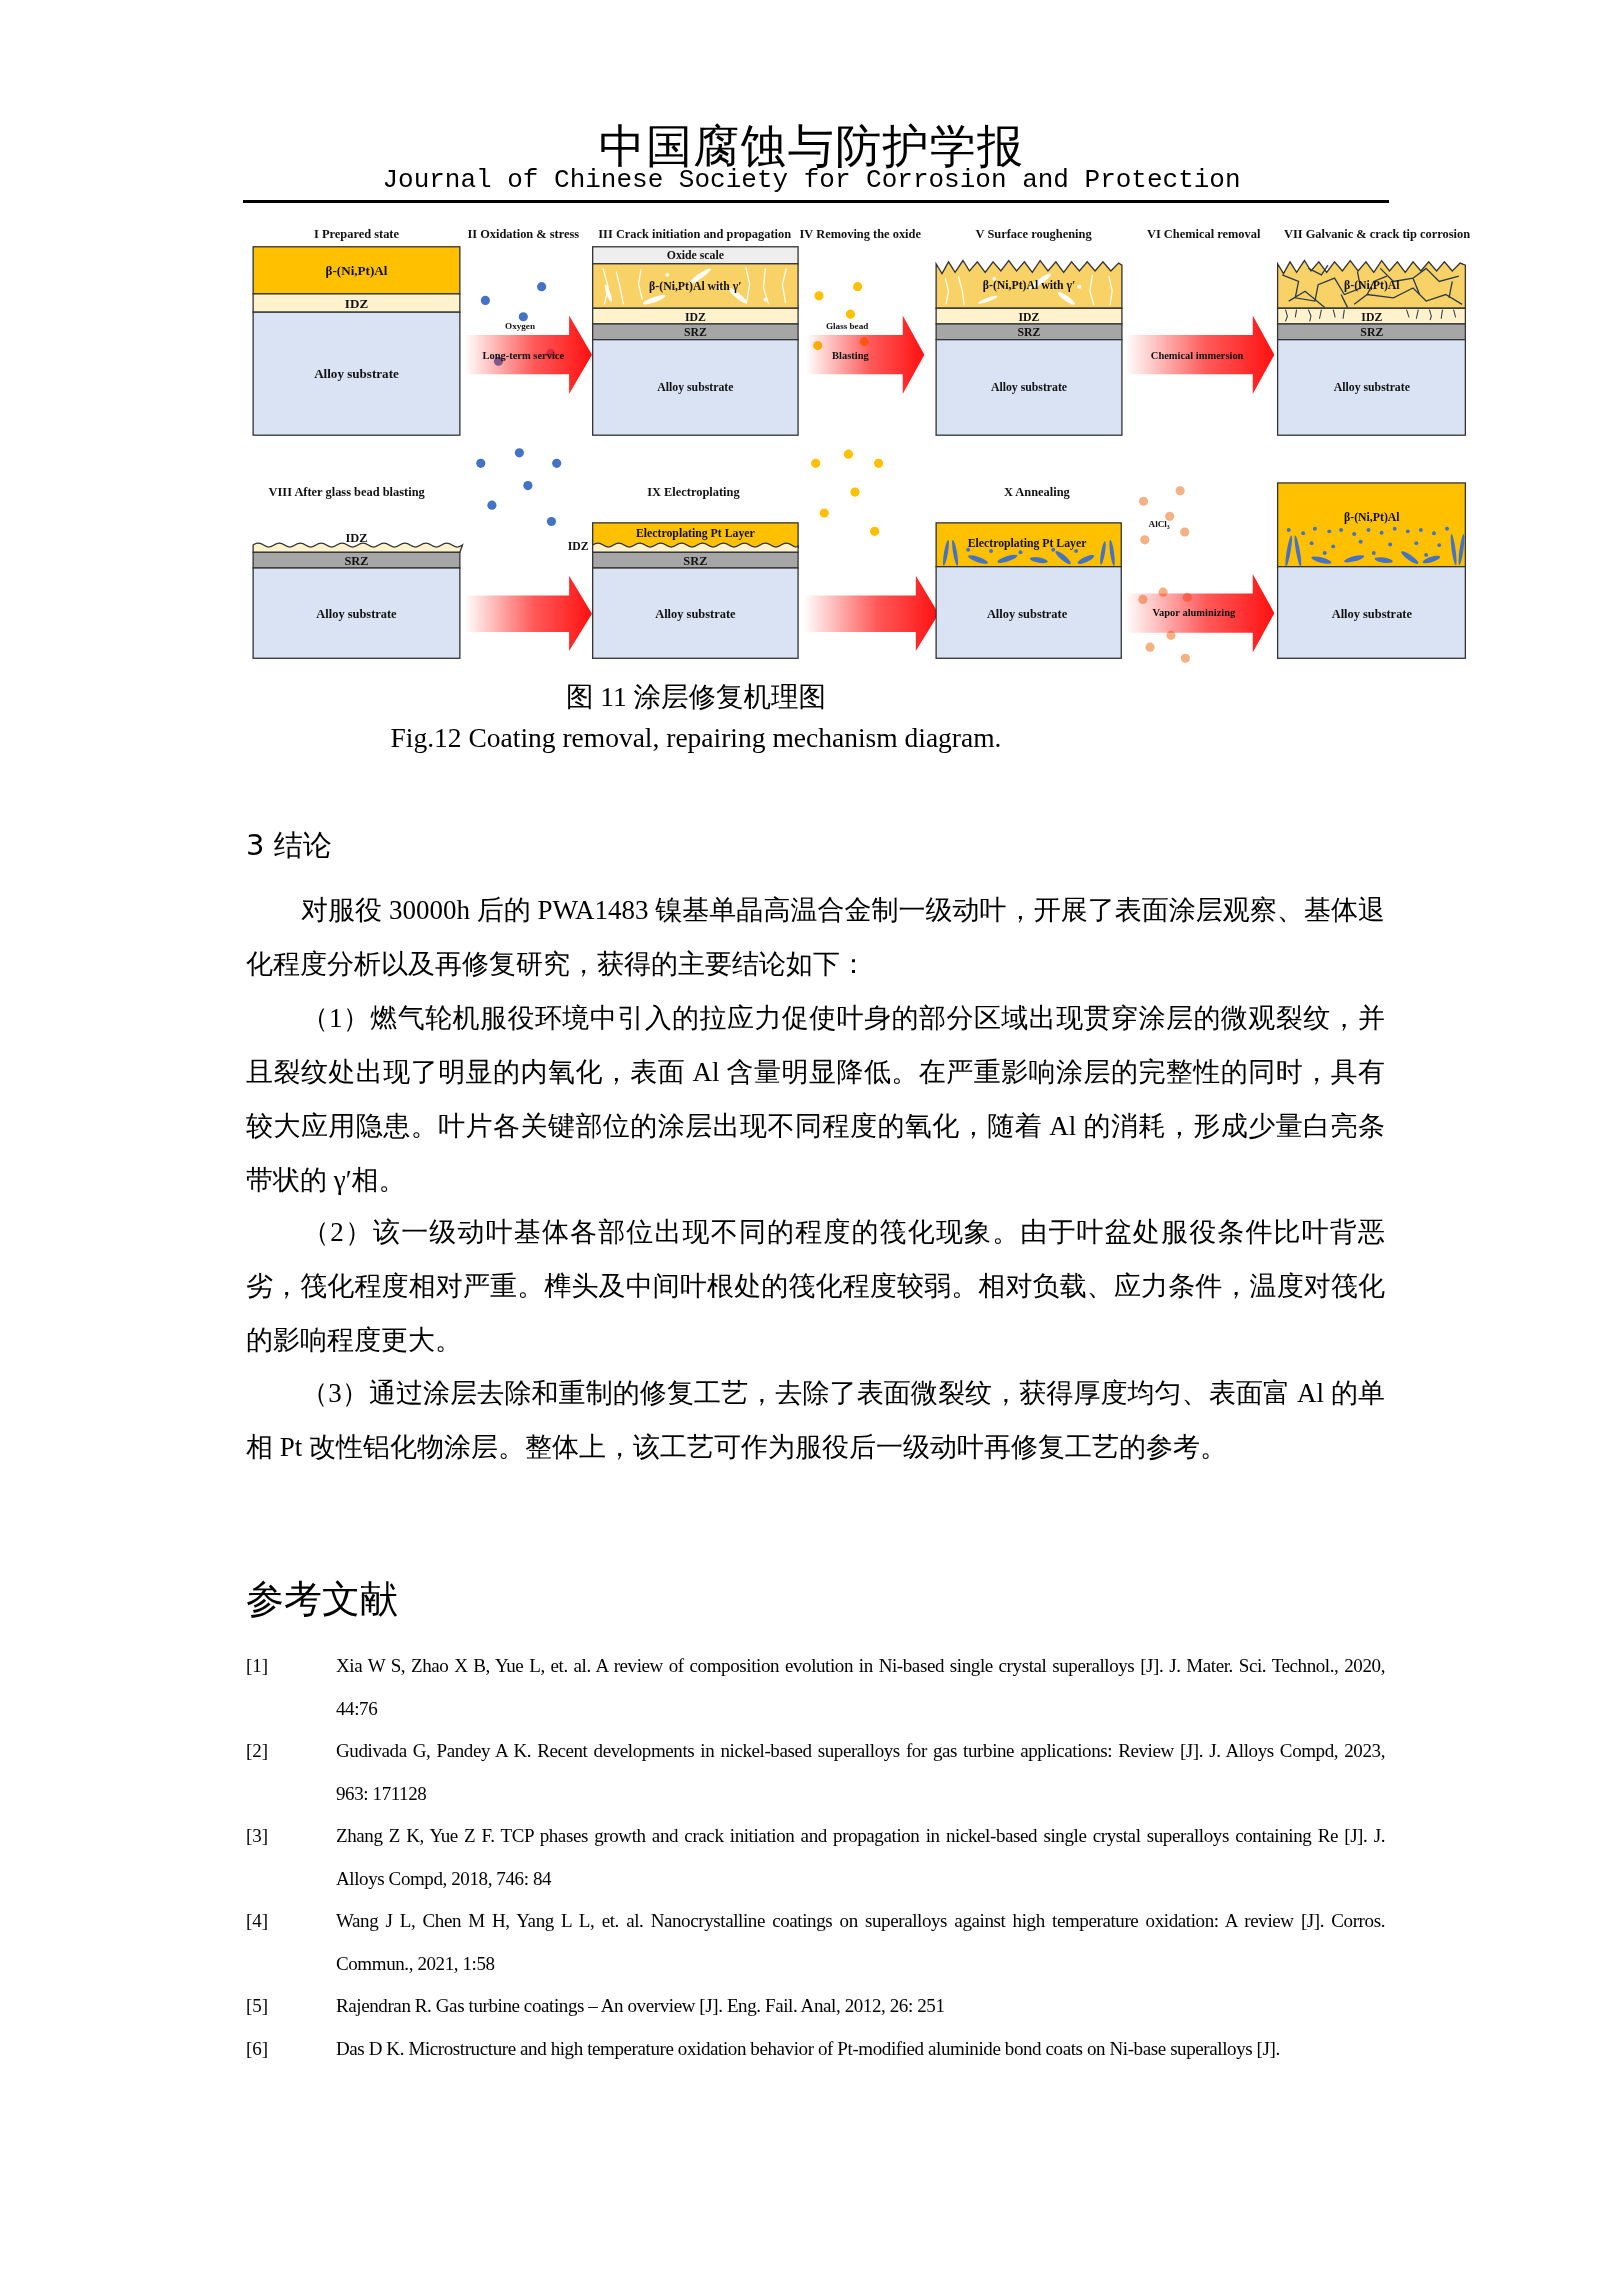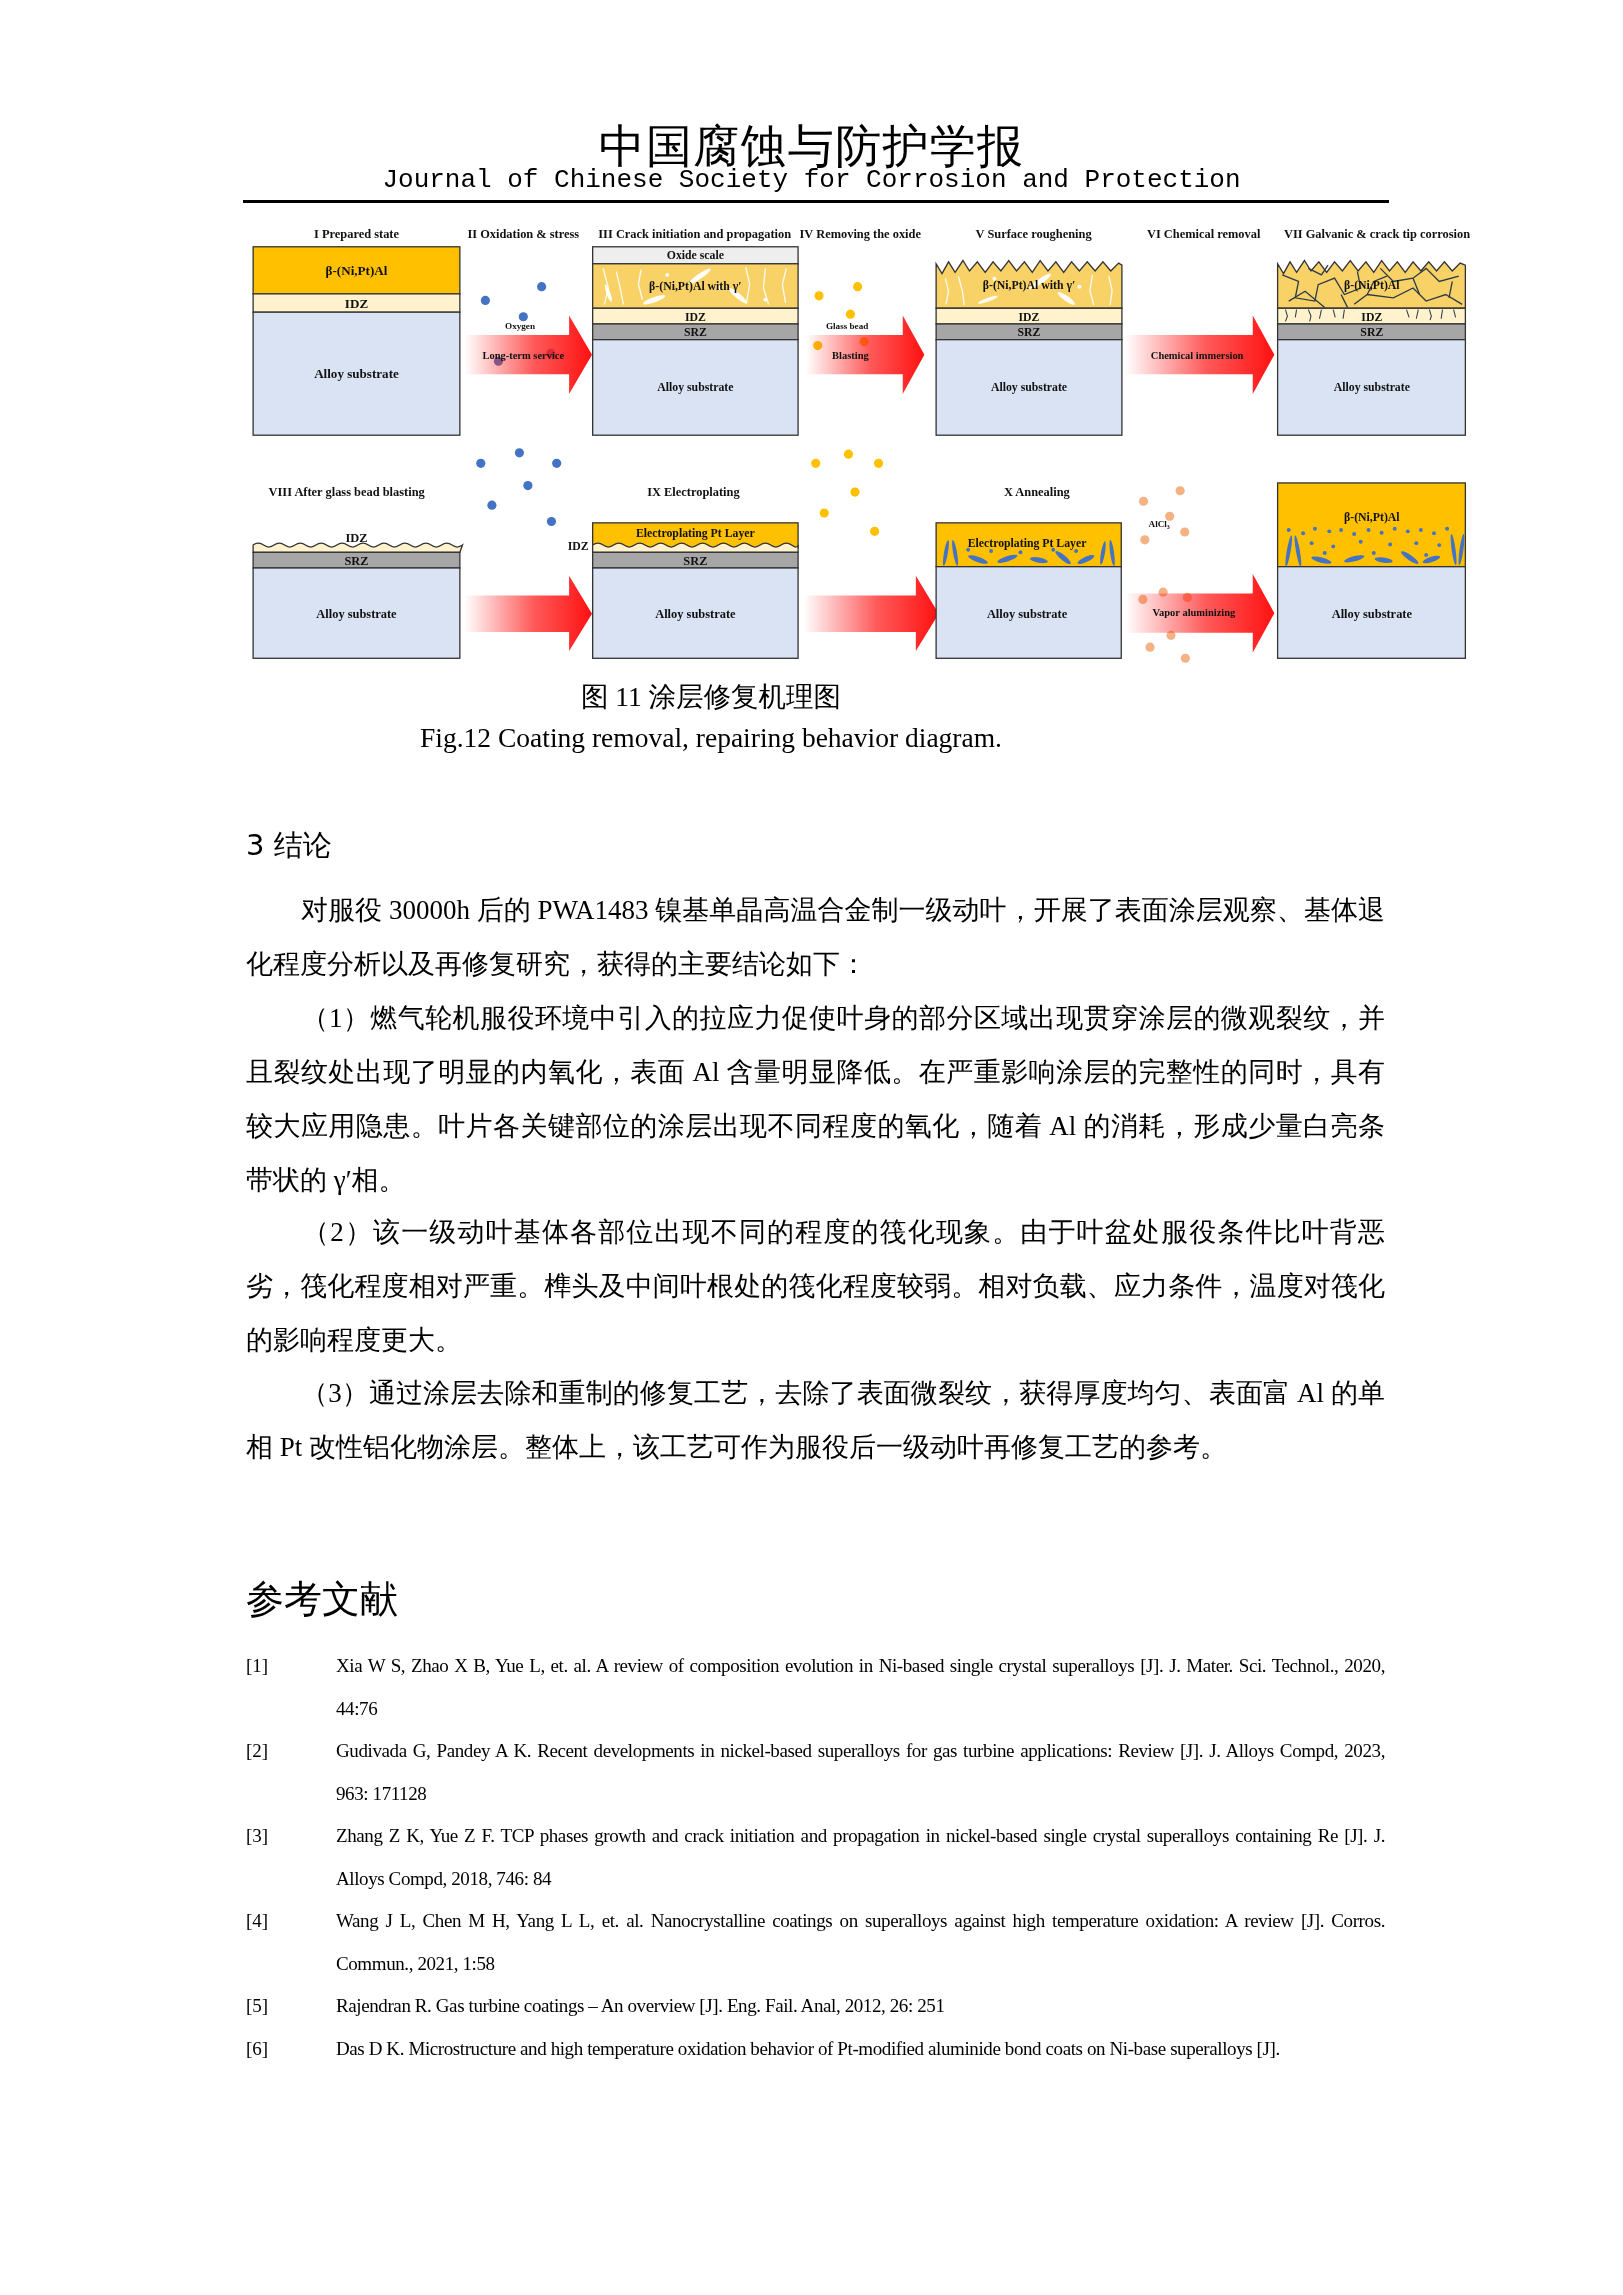--- a/index.html
+++ b/index.html
@@ -4,21 +4,21 @@
 <style>
   html, body { margin:0; padding:0; background:#ffffff; }
   body { width:1623px; height:2295px; position:relative; overflow:hidden; color:#000;
          font-family:"Liberation Serif","DejaVu Serif",serif; }
   .abs { position:absolute; }
   #journal-cn { left:0; width:1623px; top:116px; text-align:center; font-size:46px; letter-spacing:1.3px; }
   #journal-en { left:0; width:1623px; top:165px; text-align:center; font-size:26px;font-family:Liberation Mono, monospace; }
   #header-rule { left:243px; width:1146px; top:200px; height:3.3px; background:#000; }
   #figure { left:242px; top:216px; width:1243px; height:458px; }
   #figure svg { width:1243px; height:458px; display:block; }
-  .cap { left:15px; width:1392px; text-align:center; font-size:27.5px; }
+  .cap { left:0; width:1392px; text-align:center; font-size:27.5px; }
   #cap-cn { top:679px; }
   #cap-en { top:722px; }
   #sec-title { left:246px; top:826px; font-size:29px; font-family:"DejaVu Sans","Liberation Sans",sans-serif; }
   .para { left:246px; width:1139px; font-size:27px; line-height:54px; text-align:justify; }
   .para .ind { display:inline-block; width:55px; }
   #p-intro { top:883px; }
   #p-c1 { top:991px; }
   #p-c2 { top:1205px; }
   #p-c3 { top:1366px; }
   #refs-title { left:246px; top:1574px; font-size:38px; font-family:"DejaVu Sans","Liberation Sans",sans-serif; }
@@ -309,21 +309,21 @@
       <circle cx="1730" cy="515" r="3"></circle>
           <circle cx="1810" cy="518" r="3"></circle>
     </g>
     <text class="svgtxt" x="1727" y="466" font-size="18" text-anchor="middle">β-(Ni,Pt)Al</text>
     <text class="svgtxt" x="1727" y="614" font-size="19" text-anchor="middle">Alloy substrate</text>
   </g>
 </svg>
 </div>
 
 <div id="cap-cn" class="abs cap">图 11  涂层修复机理图</div>
-<div id="cap-en" class="abs cap">Fig.12 Coating removal, repairing behavior diagram.</div>
+<div id="cap-en" class="abs cap">Fig.12 Coating removal, repairing mechanism diagram.</div>
 
 <div id="sec-title" class="abs">3  结论</div>
 <div id="p-intro" class="abs para"><span class="ind"></span><span>对服役 30000h 后的 PWA1483 镍基单晶高温合金制一级动叶，开展了表面涂层观察、基体退化程度分析以及再修复研究，获得的主要结论如下：</span></div>
 <div id="p-c1" class="abs para"><span class="ind"></span><span>（1）燃气轮机服役环境中引入的拉应力促使叶身的部分区域出现贯穿涂层的微观裂纹，并且裂纹处出现了明显的内氧化，表面 Al 含量明显降低。在严重影响涂层的完整性的同时，具有较大应用隐患。叶片各关键部位的涂层出现不同程度的氧化，随着 Al 的消耗，形成少量白亮条带状的 γ′相。</span></div>
 <div id="p-c2" class="abs para"><span class="ind"></span><span>（2）该一级动叶基体各部位出现不同的程度的筏化现象。由于叶盆处服役条件比叶背恶劣，筏化程度相对严重。榫头及中间叶根处的筏化程度较弱。相对负载、应力条件，温度对筏化的影响程度更大。</span></div>
 <div id="p-c3" class="abs para"><span class="ind"></span><span>（3）通过涂层去除和重制的修复工艺，去除了表面微裂纹，获得厚度均匀、表面富 Al 的单相 Pt 改性铝化物涂层。整体上，该工艺可作为服役后一级动叶再修复工艺的参考。</span></div>
 
 <div id="refs-title" class="abs">参考文献</div>
 <div id="ref-1" class="abs ref">
     <span class="num">[1]</span>

